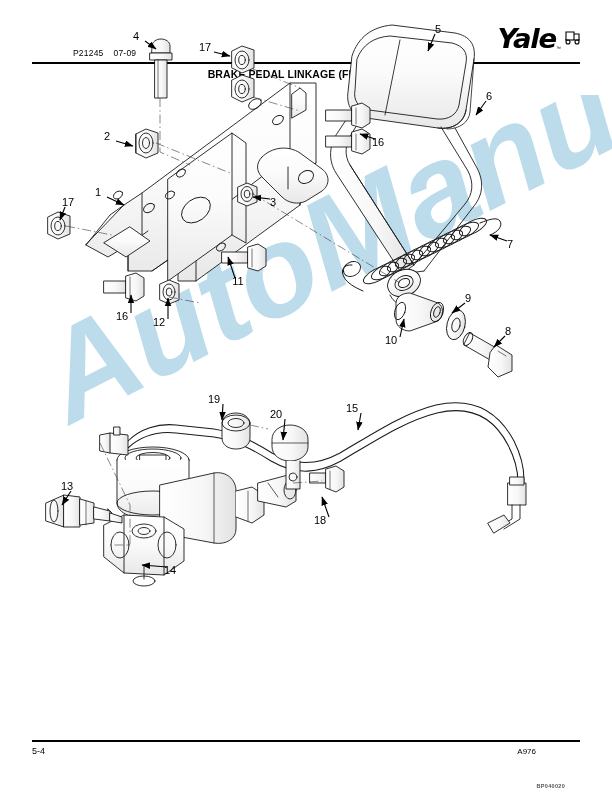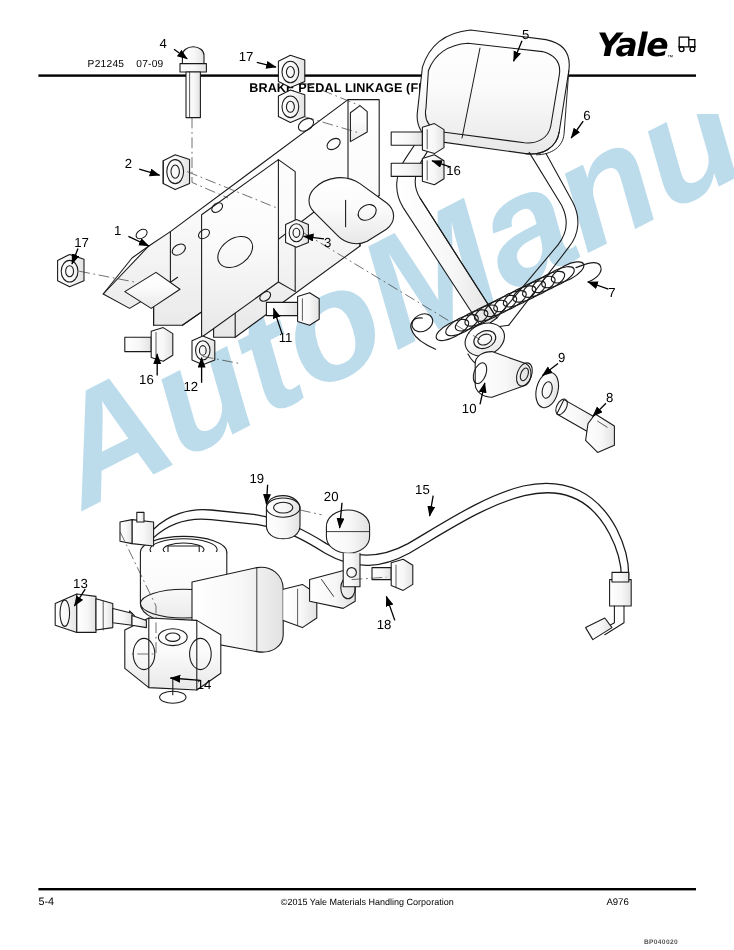--- a/index.html
+++ b/index.html
@@ -53,21 +53,21 @@
   }
 
   
   .footer{position:absolute;left:0;bottom:0;width:568px;height:70px;}
   .ftr-rule{
     position:absolute;left:32px;top:18px;width:548px;height:0;
     border-top:2.2px solid #000;
   }
   .ftr-page{position:absolute;left:32px;top:24px;font-size:9px;}
   .ftr-copy{position:absolute;left:0;top:25px;width:612px;text-align:center;font-size:7.5px;}
-  .ftr-code{position:absolute;right:44px;top:25px;font-size:8px;}
+  .ftr-code{position:absolute;right:32px;top:25px;font-size:8px;}
 
   .dwg-code{
     position:absolute;right:47px;top:688px;
     font-size:5.5px;font-weight:700;color:#555;letter-spacing:.3px;
   }
 
   .callout{font-family:"Liberation Sans", sans-serif;font-size:11px;fill:#000;}
 </style>
 </head>
 <body>
@@ -436,17 +436,16 @@
           <text x="276" y="510" class="callout" text-anchor="middle" dominant-baseline="middle">20</text>
         </g>
     </svg>
 
     <div class="dwg-code">BP040020</div>
   </div>
 
   <div class="footer">
     <div class="ftr-rule"></div>
     <div class="ftr-page">5-4</div>
-    <div class="ftr-copy">©2015 Yale Materials Handling Corporation</div>
     <div class="ftr-code">A976</div>
   </div>
 
 </div>
 
 </body></html>

